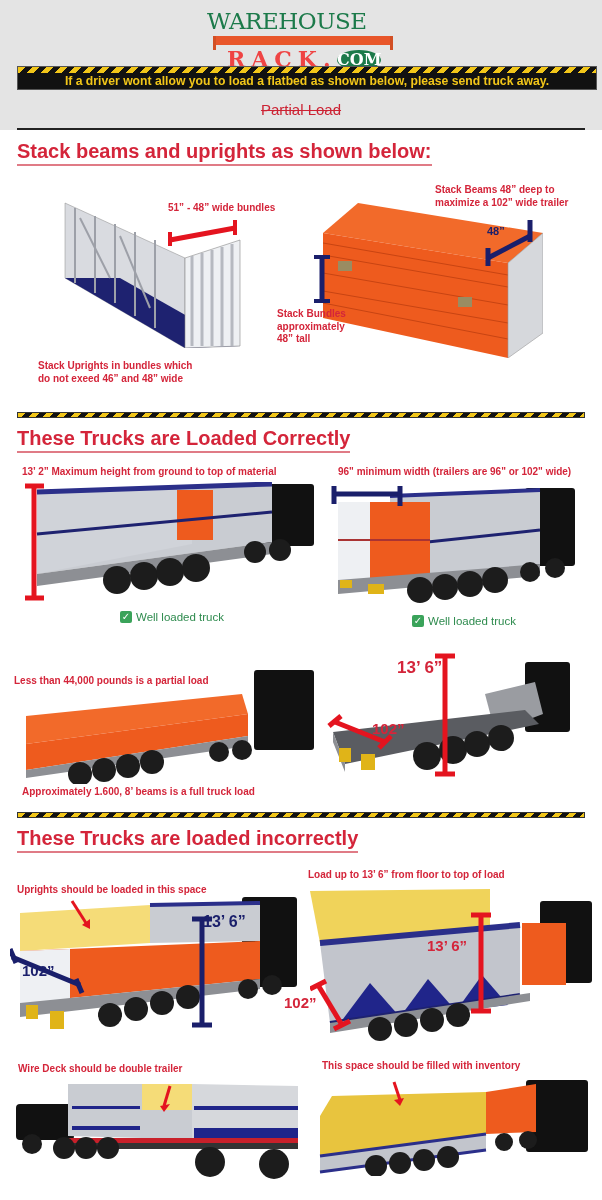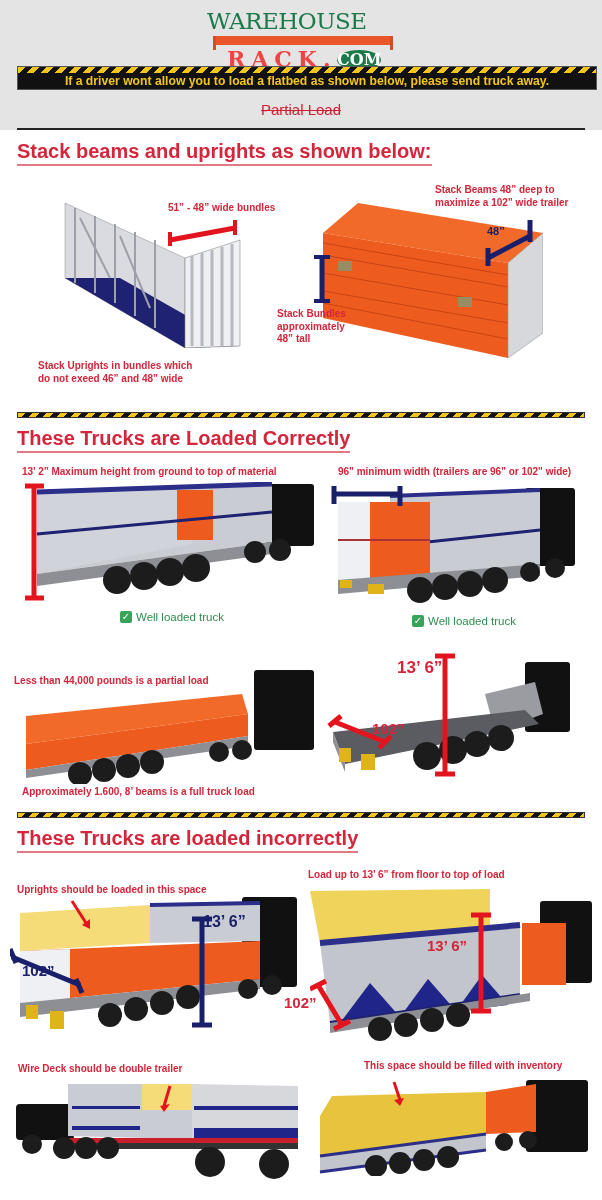--- a/index.html
+++ b/index.html
@@ -326,21 +326,21 @@
         <circle cx="74" cy="66" r="11"></circle>
         <circle cx="96" cy="66" r="11"></circle>
         <circle cx="198" cy="80" r="15"></circle>
         <circle cx="262" cy="82" r="15"></circle>
       </g>
     <line x1="158" y1="4" x2="152" y2="24" stroke="#e4141f" stroke-width="3"></line>
     <polygon points="148,24 158,22 152,30" fill="#e4141f"></polygon>
   </svg>
 </div>
 
-<div class="note" style="left:322px; top:1060px;margin-left:42px;">This space should be filled with inventory</div>
+<div class="note" style="left:322px; top:1060px;">This space should be filled with inventory</div>
 <div class="illus" style="left:316px; top:1076px; width:275px; height:100px;">
   <svg width="275" height="100" viewBox="0 0 275 100">
     <rect x="210" y="4" width="62" height="72" fill="#111" rx="3"></rect>
     <polygon points="4,40 16,20 170,16 170,58 4,80" fill="#e8c43e"></polygon>
     <polygon points="170,16 220,8 220,56 170,58" fill="#ee5b1e"></polygon>
     <polygon points="4,80 170,58 170,74 4,96" fill="#c2c5cc"></polygon>
     <line x1="4" y1="80" x2="170" y2="58" stroke="#2b2f8a" stroke-width="3"></line>
     <line x1="4" y1="96" x2="170" y2="74" stroke="#2b2f8a" stroke-width="3"></line>
     <g fill="#1c1c1c">
         <circle cx="60" cy="90" r="11"></circle>

